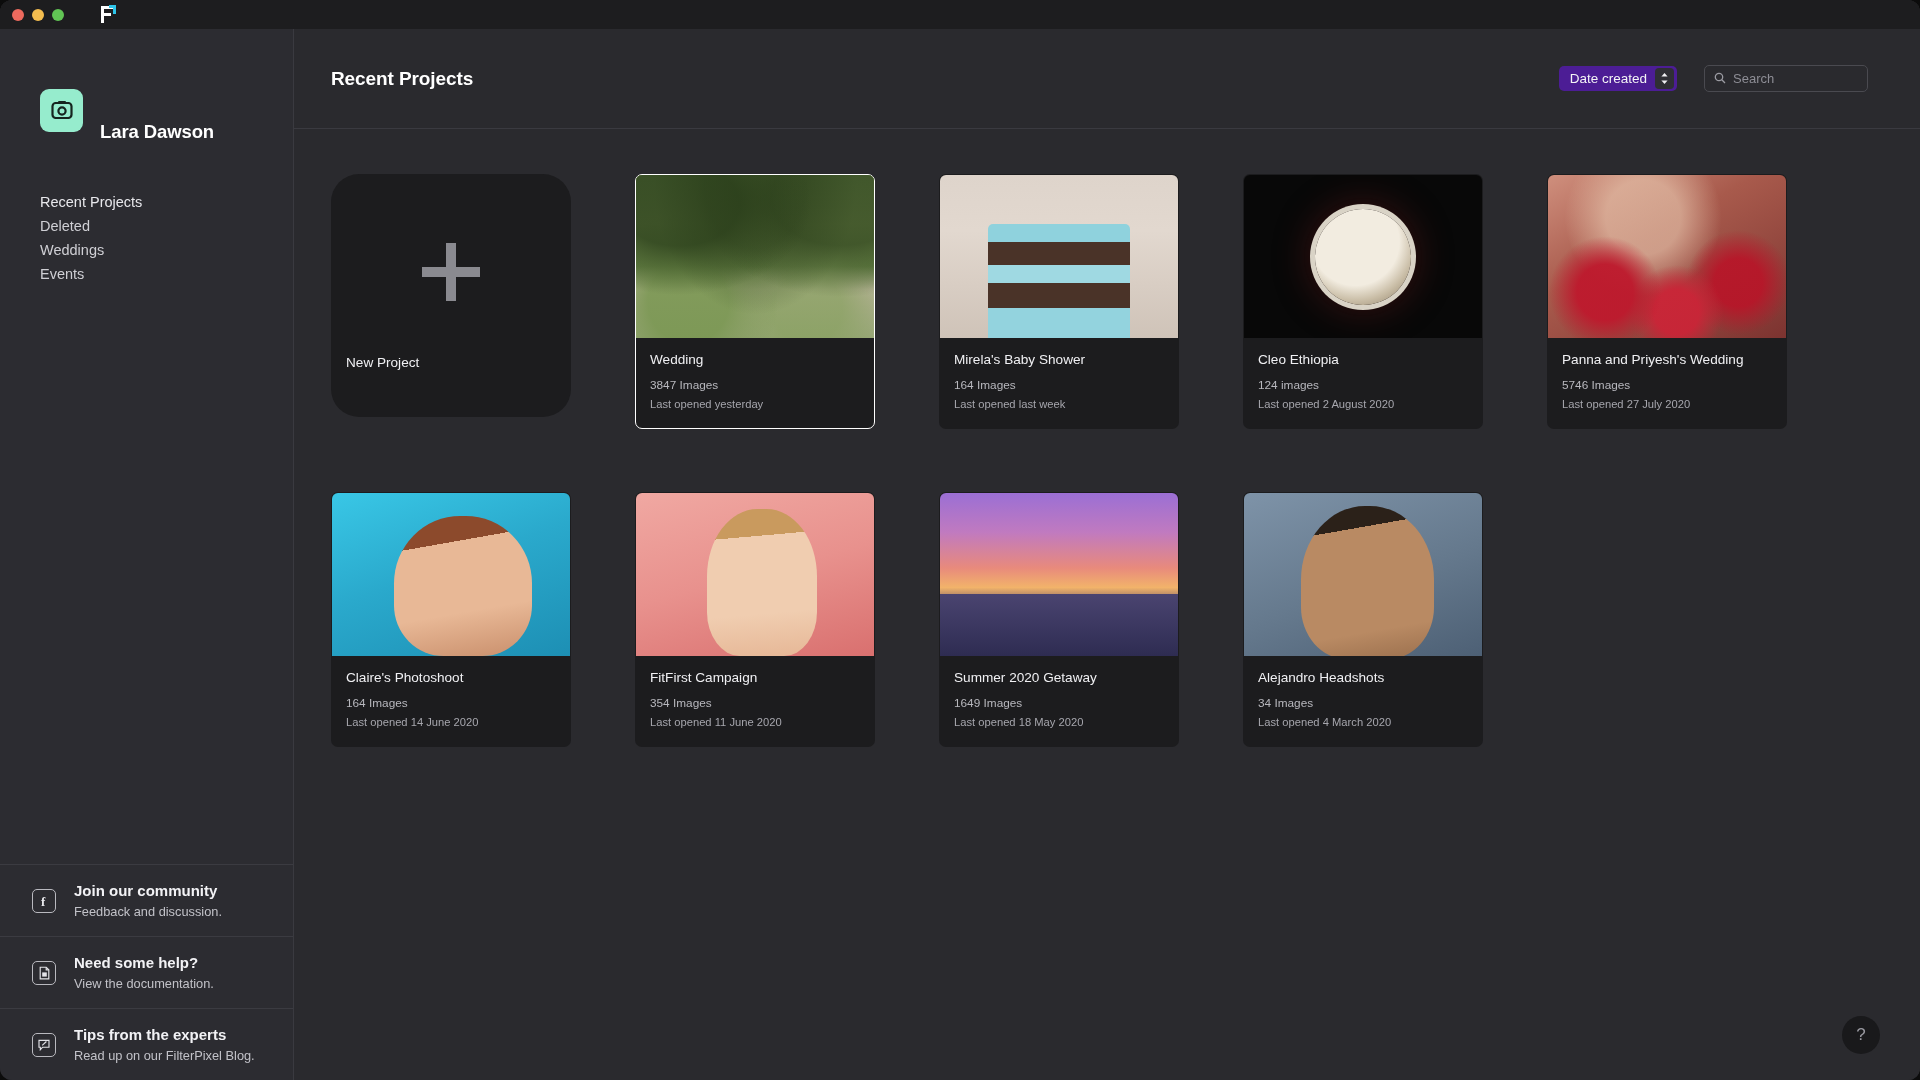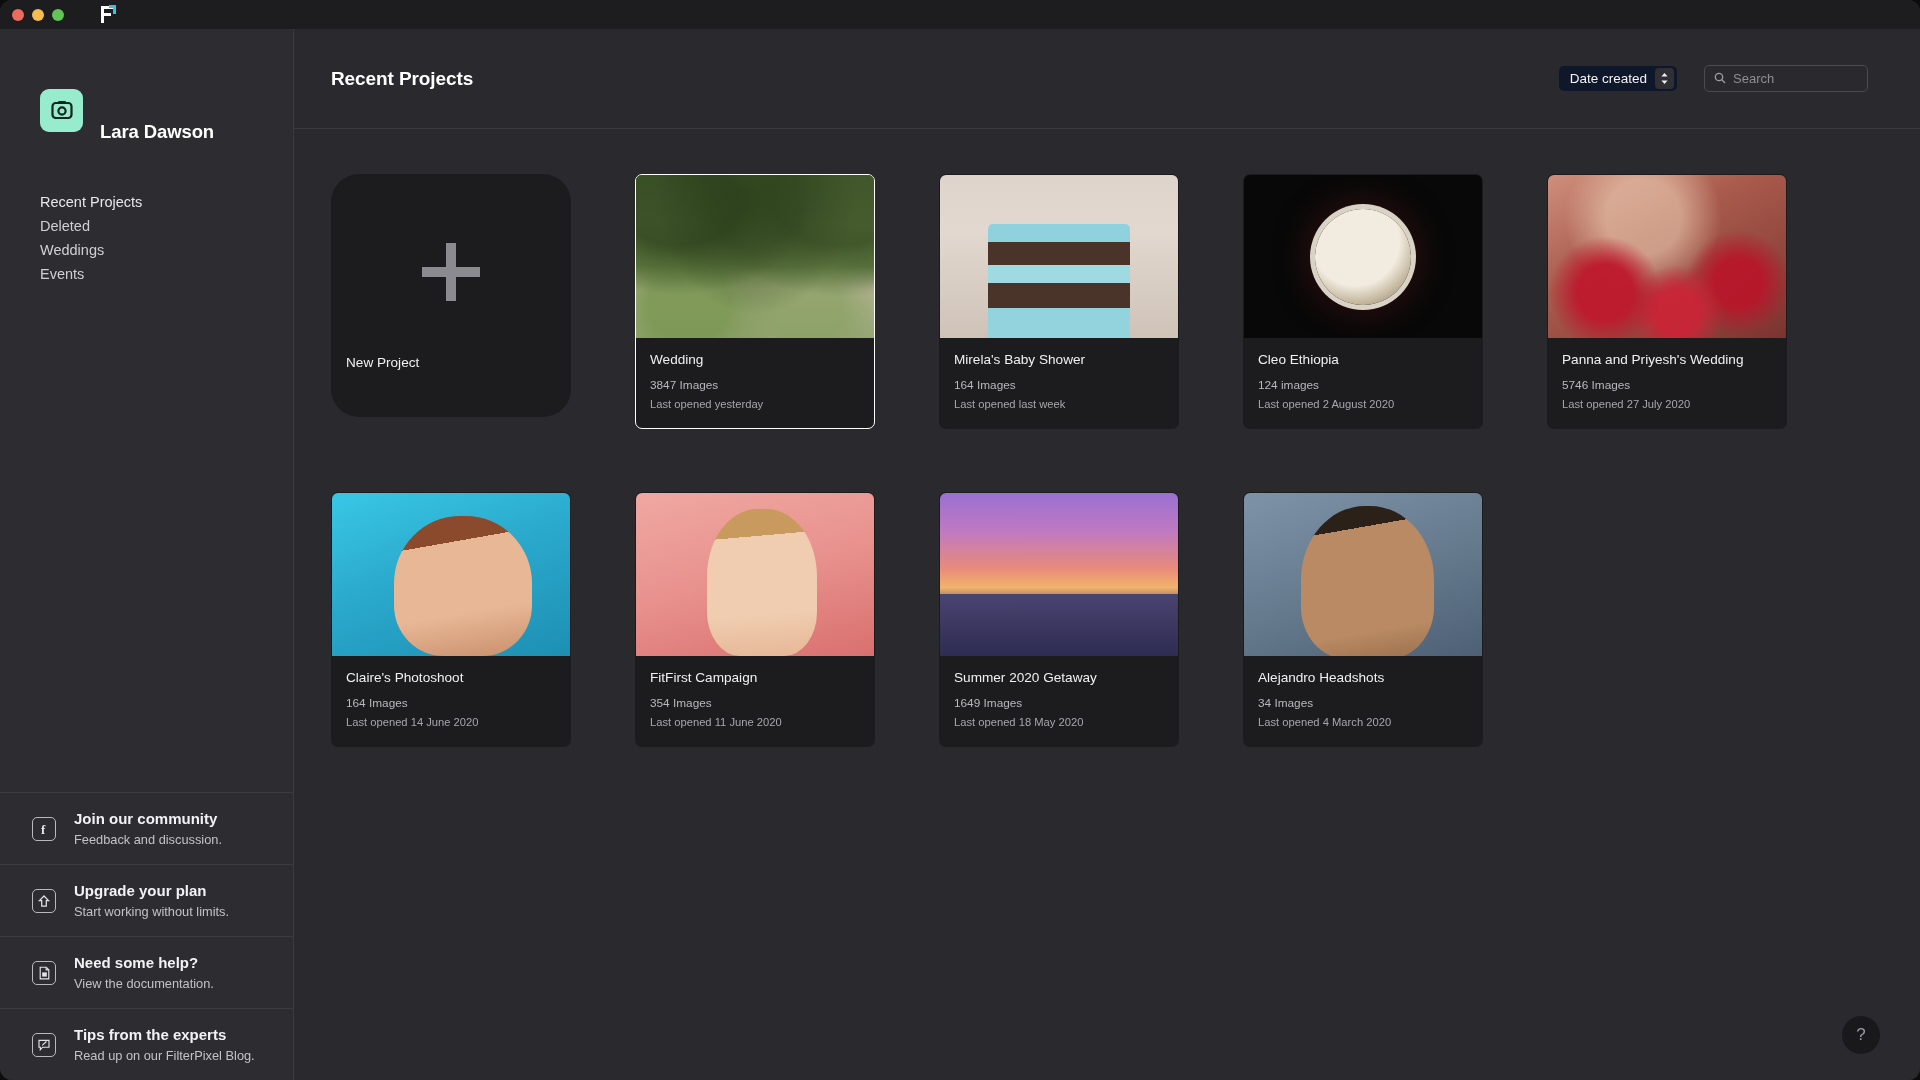--- a/index.html
+++ b/index.html
@@ -93,21 +93,21 @@
     border-bottom: 1px solid #3a3a40;
     display: flex; align-items: center;
     padding: 0 52px 0 37px;
   }
   .page-title {
     font-size: 19px; font-weight: bold; color: #ffffff;
     letter-spacing: -0.1px;
   }
   .topbar-spacer { flex: 1; }
   .sort-select {
-    background: #0f172a;
+    background: #4c1d95;
     border-radius: 5px;
     height: 25px;
     display: flex; align-items: center;
     padding: 0 3px 0 11px; gap: 8px;
     cursor: default;
   }
   .sort-label { font-size: 13.5px; color: #f4f4f6; white-space: nowrap; }
   .stepper {
     width: 19px; height: 21px; border-radius: 4px;
     background: #2f2f34;
@@ -291,31 +291,20 @@
           <svg width="13" height="14" viewBox="0 0 13 14">
               <text x="3" y="12" font-family="Liberation Serif, serif" font-size="13" font-weight="bold" fill="#e8e8ec">f</text>
             </svg>
         </span>
         <span>
           <span class="footer-title">Join our community</span>
           <span class="footer-sub" style="display:block">Feedback and discussion.</span>
         </span>
       </div>
 
-      <div class="footer-item">
-        <span class="footer-icon">
-          <svg width="14" height="14" viewBox="0 0 14 14" fill="none" stroke="#e3e3e8" stroke-width="1.25">
-            <path d="M7 2 L11.5 6.6 H9.3 V12 H4.7 V6.6 H2.5 Z"></path>
-          </svg>
-        </span>
-        <span>
-          <span class="footer-title">Upgrade your plan</span>
-          <span class="footer-sub" style="display:block">Start working without limits.</span>
-        </span>
-      </div>
 
       <div class="footer-item">
         <span class="footer-icon">
           <svg width="13" height="14" viewBox="0 0 13 14" fill="none" stroke="#e3e3e8" stroke-width="1.15">
             <path d="M2.2 1.2 H8.2 L10.8 3.8 V12.8 H2.2 Z"></path>
             <path d="M8.2 1.2 V3.8 H10.8"></path>
             <rect x="4.2" y="6.4" width="4.6" height="4.2" fill="#e3e3e8" stroke="none"></rect>
           </svg>
         </span>
         <span>

